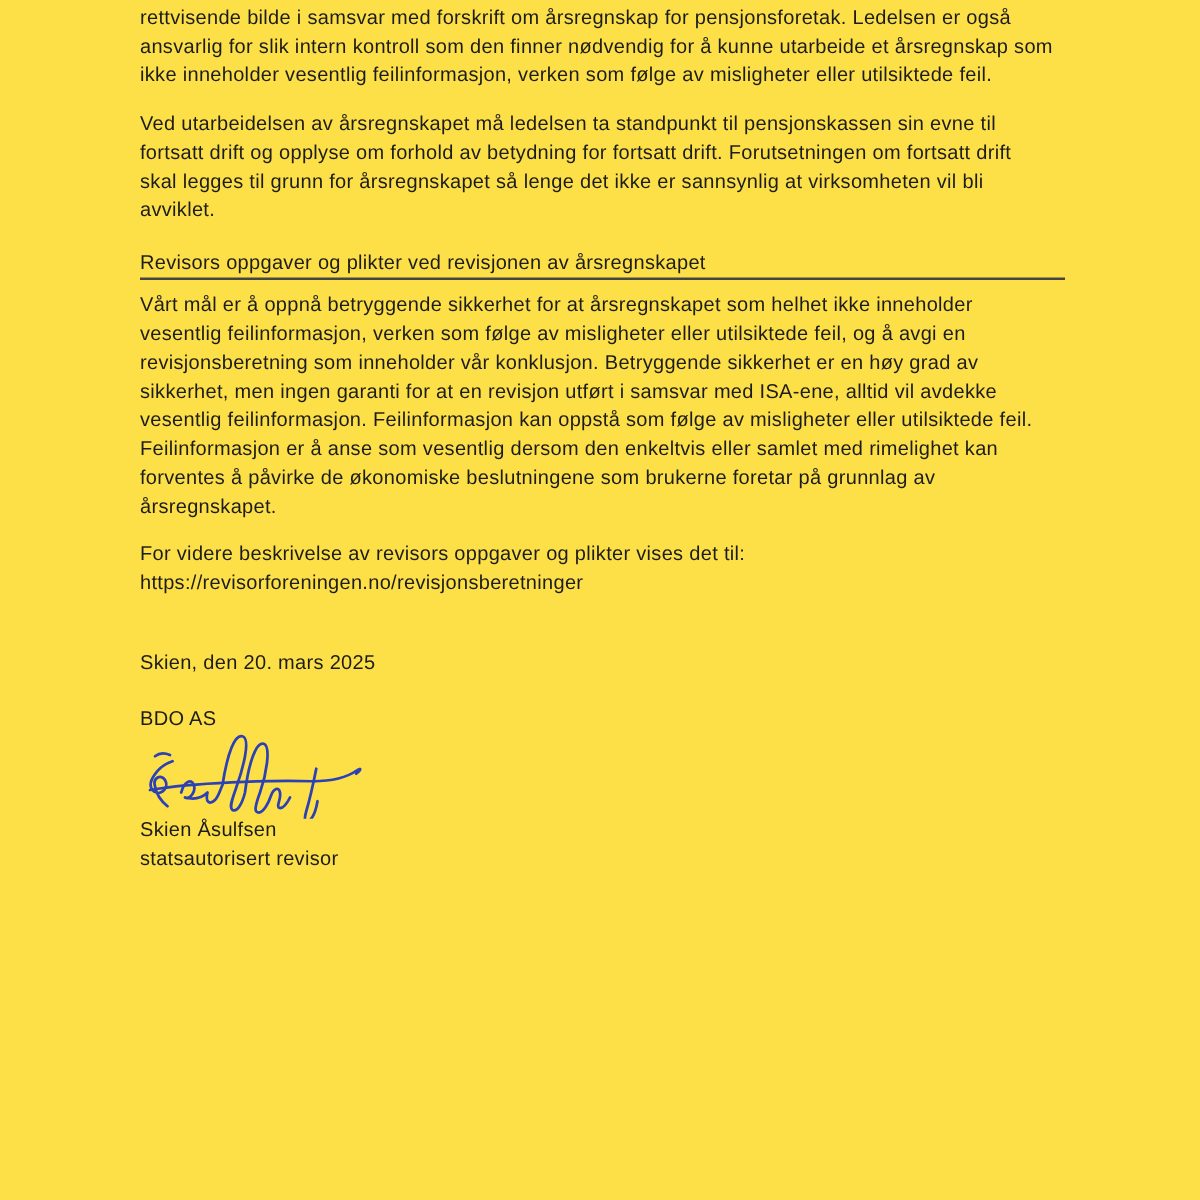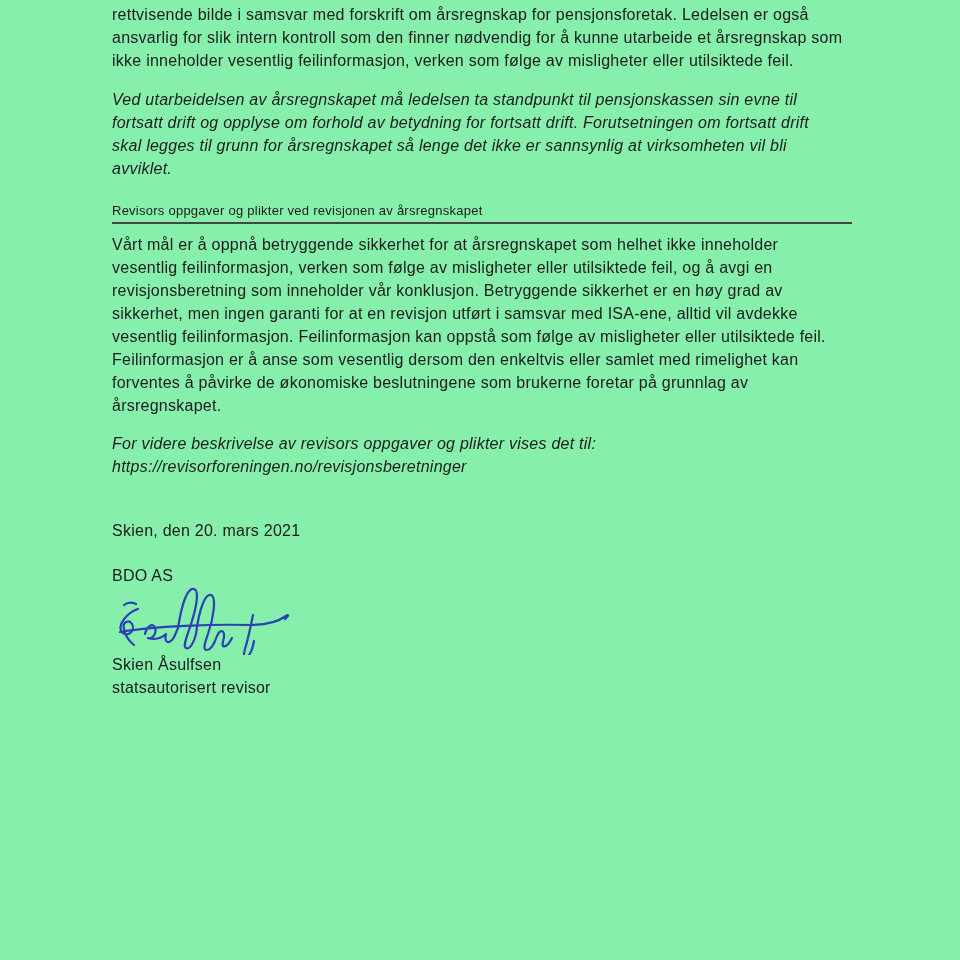--- a/index.html
+++ b/index.html
@@ -4,49 +4,49 @@
 <style>
   html, body {
     margin: 0;
     padding: 0;
     background: #ffffff;
   }
   .page {
     position: relative;
     width: 960px;
     height: 960px;
-    background: #86efac;
+    background: #fde047;
     overflow: hidden;
     font-family: "Liberation Sans", sans-serif;
     color: #1c1c1c;
   }
   .content {
     position: absolute;
     left: 112px;
     top: 3px;
     width: 740px;
     font-size: 16px;
     line-height: 23px;
     letter-spacing: 0.25px;
   }
   .para {
     margin: 0;
     white-space: pre-line;
   }
-  .para + .para { margin-top: 16px; font-style: italic; }
+  .para + .para { margin-top: 16px; }
   .section-heading {
     margin: 21px 0 0 0;
-    font-size: 13px;
+    font-size: 16px;
     font-weight: 400;
     line-height: 20px;
     padding-bottom: 1px;
     border-bottom: 2px solid #454545;
   }
   .after-heading { margin-top: 9px; }
-  .reference-block { margin-top: 15px; font-style: italic; }
+  .reference-block { margin-top: 15px; }
   .reference-block div { white-space: pre-line; }
   .place-date { margin-top: 41px; }
   .company { margin-top: 22px; }
   .signature-wrap {
     margin: -12px 0 0 3px;
     width: 180px;
     height: 80px;
   }
   .signature-wrap svg { display: block; }
   .signer-name { margin-top: -2px; }
@@ -76,21 +76,21 @@
 vesentlig feilinformasjon. Feilinformasjon kan oppstå som følge av misligheter eller utilsiktede feil.
 Feilinformasjon er å anse som vesentlig dersom den enkeltvis eller samlet med rimelighet kan
 forventes å påvirke de økonomiske beslutningene som brukerne foretar på grunnlag av
 årsregnskapet.</p>
 
     <div class="reference-block">
       <div>For videre beskrivelse av revisors oppgaver og plikter vises det til:</div>
       <div>https://revisorforeningen.no/revisjonsberetninger</div>
     </div>
 
-    <div class="place-date">Skien, den 20. mars 2021</div>
+    <div class="place-date">Skien, den 20. mars 2025</div>
 
     <div class="company">BDO AS</div>
 
     <div class="signature-wrap">
       <svg width="180" height="80" viewBox="0 0 180 80" fill="none" stroke="#2c41b4" stroke-width="2.2" stroke-linecap="round" stroke-linejoin="round">
         <path d="M 9 30 q 5 -4 12 -1"></path>
         <path d="M 23 34 C 11 38 2 51 7 57 C 12 63 21 56 17 49 C 14 44 7 47 9 54 C 10 60 14 66 19 70"></path>
         <path d="M 30 59 c 2 -8 8 -12 10 -6 c 2 5 -3 12 -7 10 c 8 2 14 0 18 -4 c -2 8 2 10 6 6 c 3 -3 4 -8 6 -12 c 4 -26 10 -41 16 -39 c 7 2 0 27 -5 41 c -3 9 -6 16 -3 18 c 4 2 8 -6 10 -14 c 3 -24 9 -41 15 -39 c 6 2 2 25 -3 39 c -4 11 -5 16 -1 16 c 4 0 8 -8 10 -14 c 2 -5 6 -7 7 -2 c 1 6 -3 10 -1 12 c 3 2 7 -4 9 -8"></path>
         <path d="M 138 40 c -2 10 -5 24 -8 34 c -2 7 -1 10 2 8 c 4 -3 6 -10 7 -16"></path>
         <path d="M 5 57 C 40 51 100 49 135 50 C 152 50 164 46 171 41 c 3 -2 3 0 -1 3"></path>

